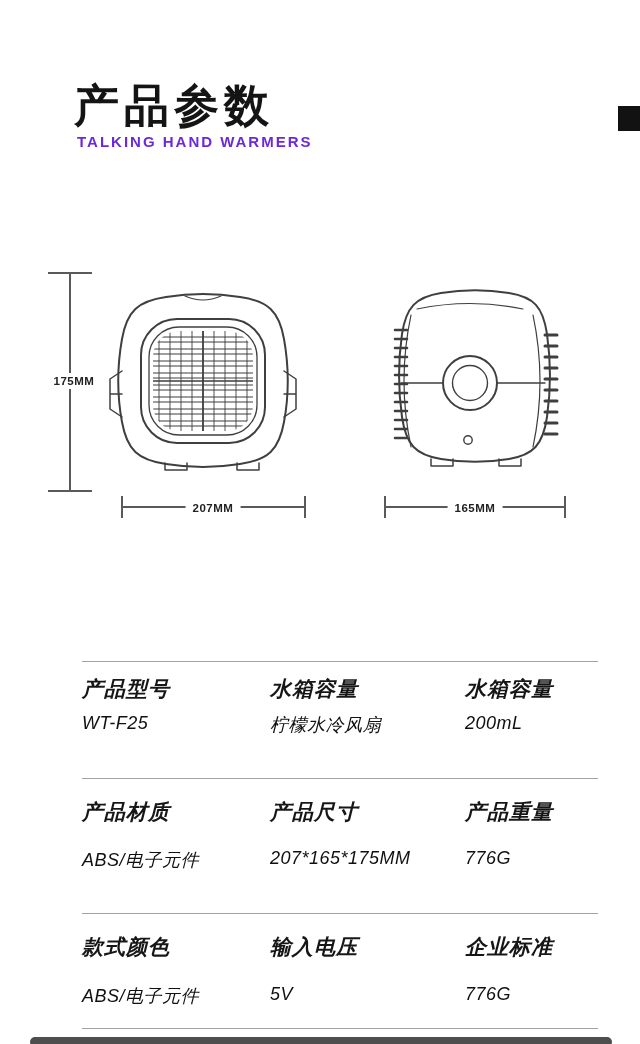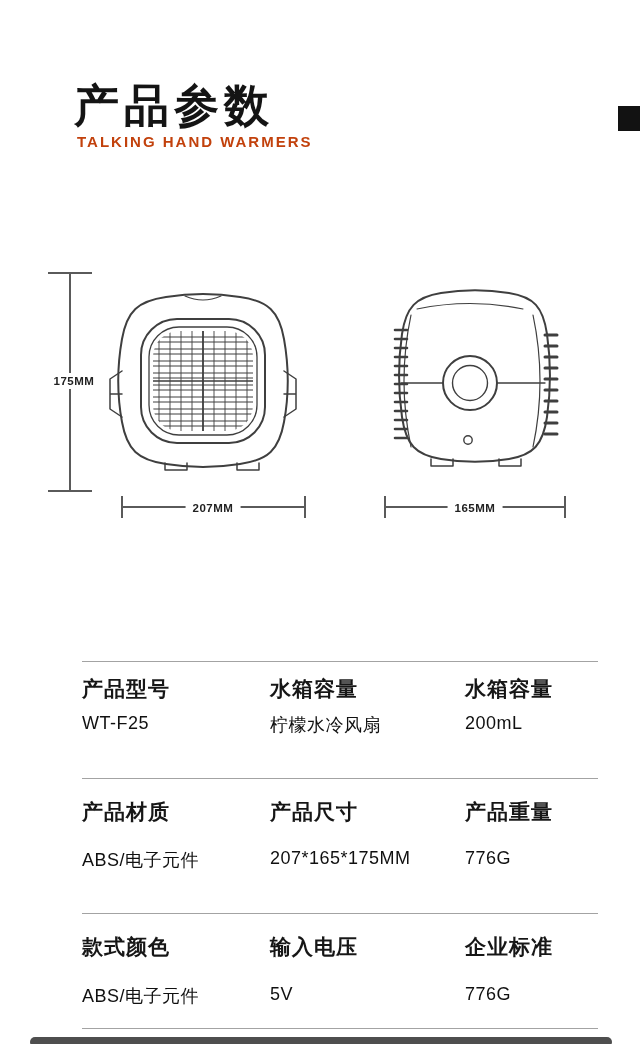--- a/index.html
+++ b/index.html
@@ -3,41 +3,41 @@
 <meta charset="utf-8">
 <style>
   html,body{margin:0;padding:0;background:#ffffff;}
   .page{position:relative;width:640px;height:1044px;background:#ffffff;overflow:hidden;
         font-family:"Liberation Sans",sans-serif;color:#1a1a1a;}
 
   
   .title{position:absolute;left:74px;top:76px;font-size:45px;font-weight:900;
          letter-spacing:5px;color:#141414;}
   .subtitle{position:absolute;left:77px;top:133px;font-size:15px;font-weight:700;
-            letter-spacing:2px;color:#c2410c;}
+            letter-spacing:2px;color:#6d28d9;}
   .title-accent{position:absolute;right:0;top:106px;width:22px;height:25px;background:#121212;}
 
   
   .front-svg{position:absolute;left:103px;top:291px;}
   .side-svg{position:absolute;left:381px;top:289px;}
   svg path,svg rect,svg line,svg circle{vector-effect:non-scaling-stroke;}
 
   
   .dim-cap-h{position:absolute;width:44px;height:2px;background:#5a5a5a;}
   .dim-cap-v{position:absolute;width:2px;height:22px;background:#5a5a5a;}
   .dim-line-v{position:absolute;width:2px;background:#5a5a5a;}
   .dim-line-h{position:absolute;height:2px;background:#5a5a5a;}
   .dim-label{position:absolute;transform:translate(-50%,-50%);background:#ffffff;
              padding:2px 7px;font-size:11.5px;font-weight:700;color:#222;
              letter-spacing:0.5px;white-space:nowrap;}
 
   
   .spec-table{position:absolute;left:82px;top:661px;width:516px;border-bottom:1px solid #a3a3a3;}
   .spec-row{box-sizing:border-box;border-top:1px solid #a3a3a3;display:grid;
-            grid-template-columns:188px 195px 1fr;}
+            grid-template-columns:188px 195px 1fr;font-style:italic;}
   .row-1{height:117px;padding-top:15px;}
   .row-2{height:135px;padding-top:21px;}
   .row-3{height:115px;padding-top:21px;}
   .spec-label{font-size:21px;font-weight:800;letter-spacing:1px;color:#161616;line-height:24px;}
   .spec-value{font-size:18px;font-weight:400;color:#101010;letter-spacing:0.5px;}
   .row-1 .spec-value{margin-top:12px;}
   .row-2 .spec-value{margin-top:24px;}
   .row-3 .spec-value{margin-top:25px;}
 
   

